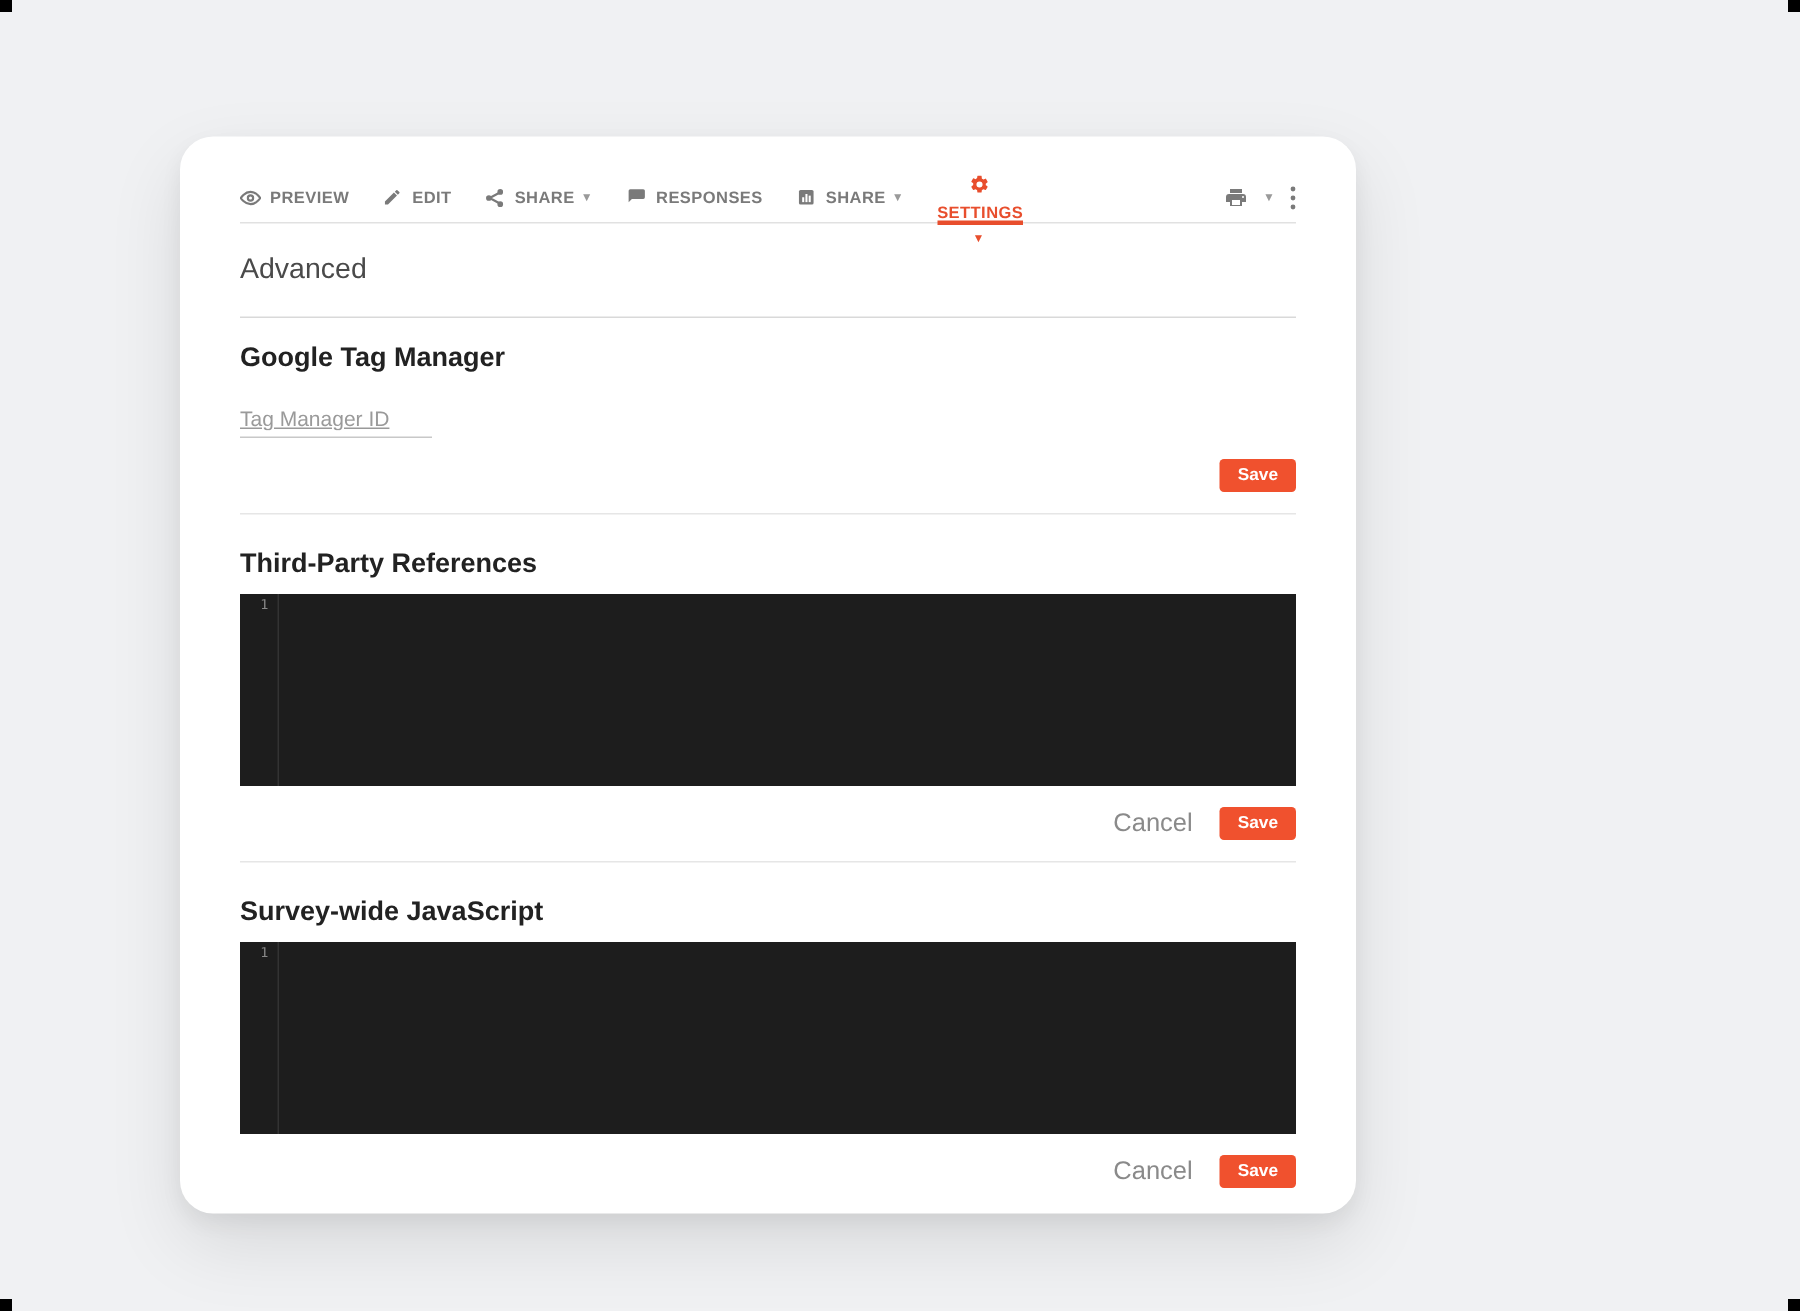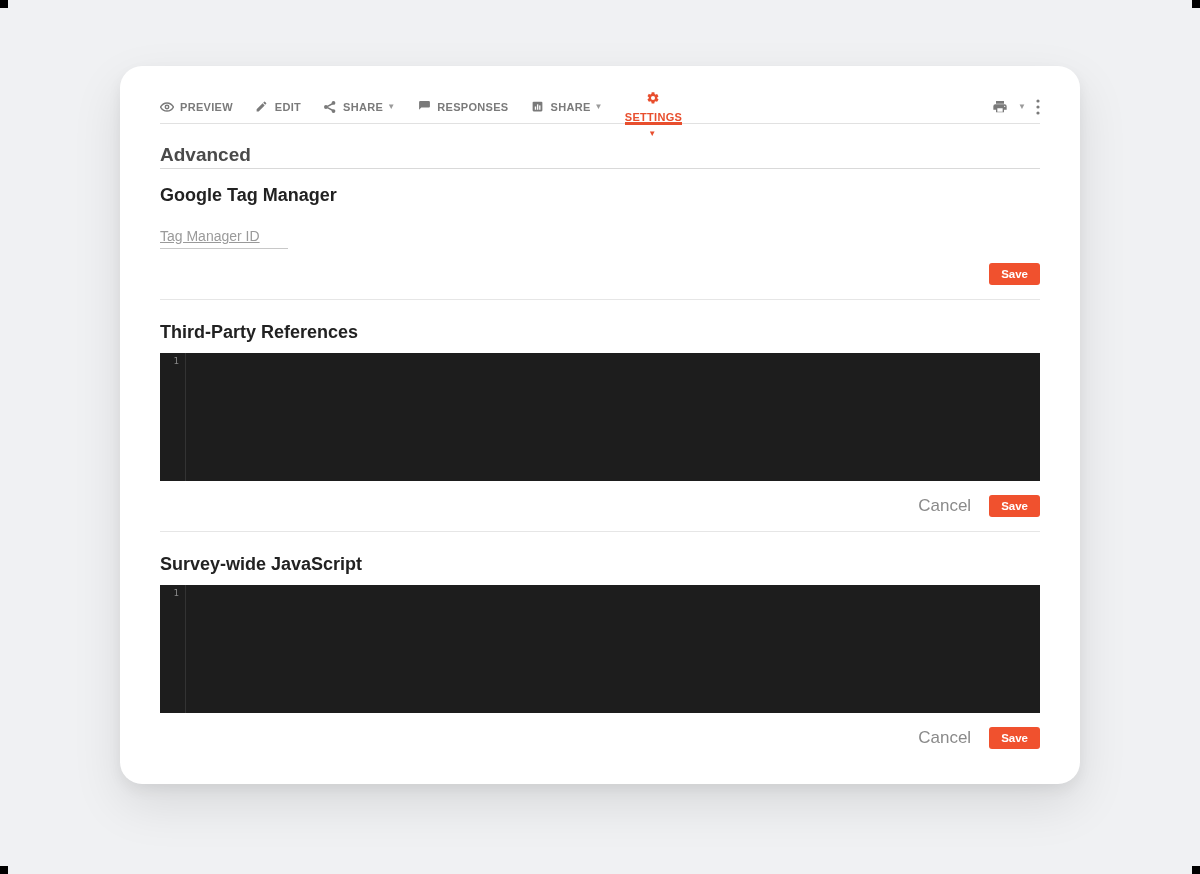--- a/index.html
+++ b/index.html
@@ -13,22 +13,22 @@
   }
   .corner { position: absolute; width: 8px; height: 8px; background: #000; }
   .corner.tl { top: 0; left: 0; }
   .corner.tr { top: 0; right: 0; }
   .corner.bl { bottom: 0; left: 0; }
   .corner.br { bottom: 0; right: 0; }
 
   .window {
     position: absolute;
     left: 120px;
-    top: 66px;
-    width: 960px;
+    top: 91px;
+    width: 784px;
     height: 718px;
     background: #fff;
     border-radius: 22px;
     box-shadow: 0 20px 50px rgba(0,0,0,0.10), 0 6px 14px rgba(0,0,0,0.06);
     overflow: hidden;
   }
 
   .content {
     padding: 24px 40px 30px 40px;
   }
@@ -67,23 +67,23 @@
     align-items: center;
     gap: 10px;
     color: #7a7a7a;
   }
   .toolbar-right .caret { font-size: 8px; color: #9a9a9a; }
   .right-btn { cursor: pointer; display: flex; align-items: center; }
 
   .page-title {
     font-size: 19px;
     color: #4a4a4a;
-    font-weight: 700;
+    font-weight: 400;
     margin-top: 20px;
-    padding-bottom: 2px;
+    padding-bottom: 20px;
     border-bottom: 1px solid #d9d9d9;
   }
 
   .section-title {
     font-size: 18px;
     font-weight: 700;
     color: #222;
     margin-top: 16px;
   }
 

